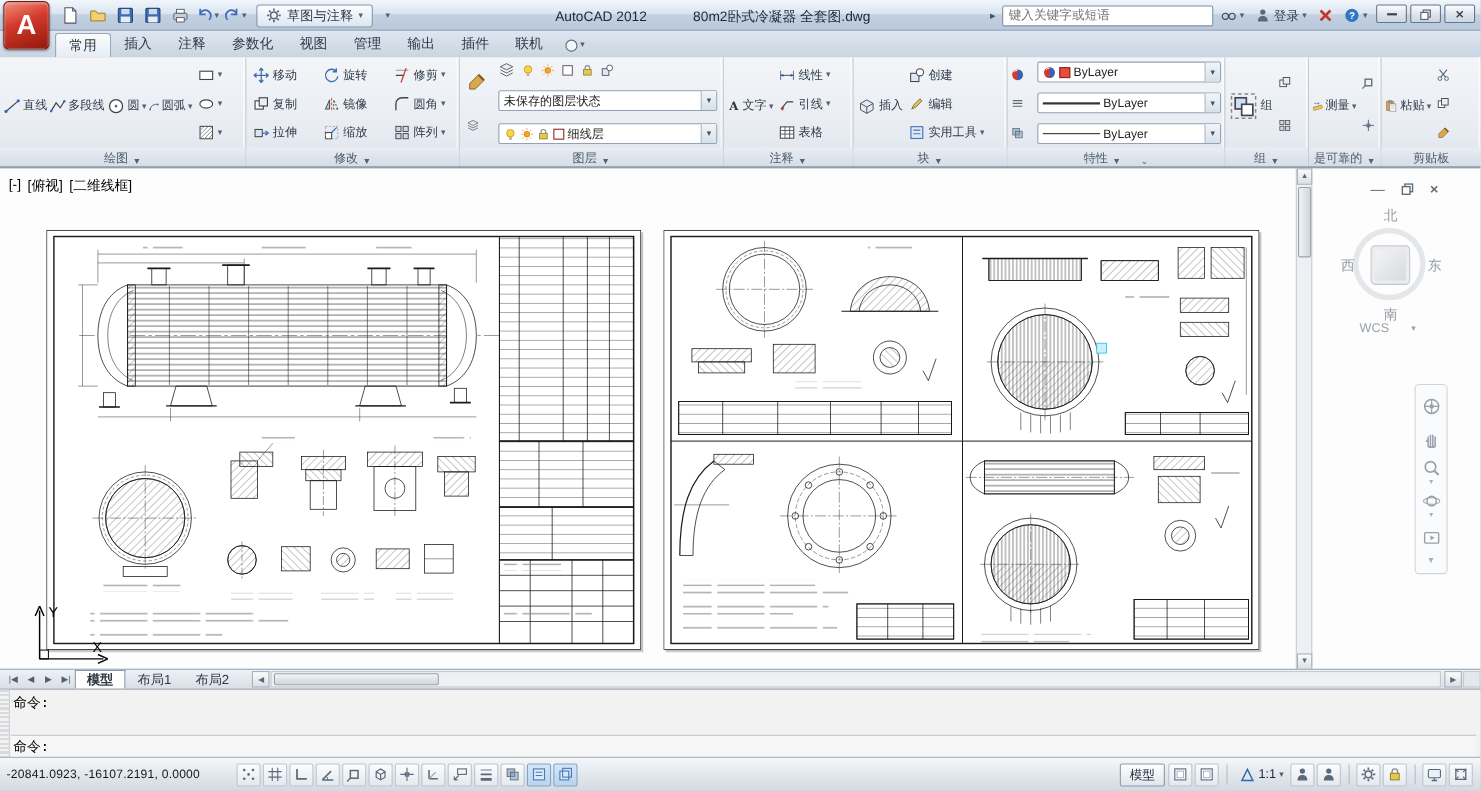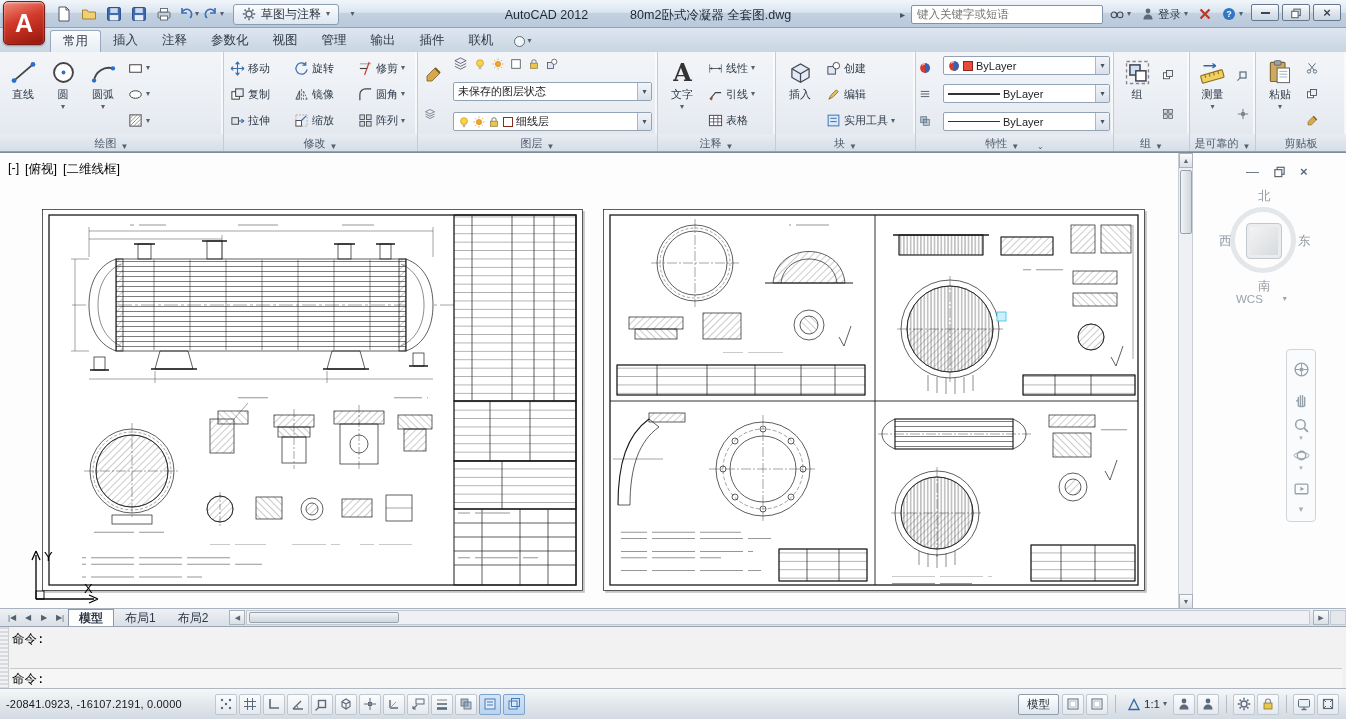--- a/index.html
+++ b/index.html
@@ -28,21 +28,21 @@
 #tabrow{position:absolute;left:0;top:28px;width:1346px;height:24px;background:linear-gradient(#dee6f0,#c9d5e2);display:flex;align-items:flex-end;padding-left:50px}
 .rtab{height:22px;line-height:21px;padding:0 12px;color:#2e3946;font-size:12.5px;white-space:nowrap}
 .rtab.active{background:linear-gradient(#fbfcfd,#e7edf4);border:1px solid #98a9bd;border-bottom:none;border-radius:3px 3px 0 0}
 .rtab-extra{display:flex;align-items:center;gap:3px;height:22px;padding:0 8px}
 .circ{width:11px;height:11px;border:1.5px solid #5c6b7c;border-radius:50%;background:#f4f7fa}
 
 #panels{position:absolute;left:0;top:52px;width:1346px;height:100px;background:linear-gradient(#f3f5f8,#e8ecf2 68%,#dce3eb);border-bottom:1px solid #94a1b1;display:flex}
 .panel{height:100%;display:flex;flex-direction:column;border-right:1px solid #c2cbd6;box-shadow:inset -2px 0 0 rgba(255,255,255,.6)}
 .pbody{flex:1;display:flex;padding:3px 3px 0;gap:2px;overflow:hidden}
 .ptitle{height:17px;display:flex;align-items:flex-end;justify-content:center;gap:4px;font-size:11px;color:#4c5a6b;background:linear-gradient(#e9edf3,#d5dde6)}
-.bigbtn{display:flex;flex-direction:column;align-items:center;padding-top:4px;gap:2px}
+.bigbtn{display:flex;align-items:center;padding-top:4px;gap:2px}
 .bi{width:27px;height:27px}
 .blbl{font-size:11px;color:#2f3b49;line-height:1.15;text-align:center;white-space:nowrap}
 .colm{display:flex;flex-direction:column;justify-content:space-around}
 .smbtn{display:flex;align-items:center;gap:3px;height:25px;padding:0 3px;font-size:11px;color:#2f3b49;white-space:nowrap}
 .si{width:15px;height:15px;flex:none}
 .si12{width:12px;height:12px;flex:none}
 .mgrid{display:grid;grid-template-columns:64px 64px 62px;align-content:space-around;height:100%}
 .dd{display:flex;align-items:center;height:19px;background:#fff;border:1px solid #93a3b6;border-radius:2px;font-size:11px;color:#222;padding-left:4px;gap:3px}
 .dd .ddar{margin-left:auto;width:14px;height:100%;display:flex;align-items:center;justify-content:center;background:linear-gradient(#f2f5f9,#d8e0ea);border-left:1px solid #aab7c6;font-size:8px;color:#45525f}
 .lnsample{display:inline-block;width:52px;border-top:2px solid #333}
@@ -546,20 +546,26 @@
 
 <div id="panels">
 
   <div class="panel" style="width:224px">
     <div class="pbody">
       <div class="bigbtn" style="width:40px">
           <svg class="bi">
             <use href="#s-line"></use>
           </svg>
           <span class="blbl">直线</span>
+        </div>
+      <div class="bigbtn" style="width:50px">
+          <svg class="bi">
+            <use href="#s-pline"></use>
+          </svg>
+          <span class="blbl">多段线</span>
         </div>
       <div class="bigbtn" style="width:36px">
           <svg class="bi">
             <use href="#s-circle"></use>
           </svg>
           <span class="blbl">圆</span>
           <span class="car">▾</span>
         </div>
       <div class="bigbtn" style="width:40px">
           <svg class="bi">

